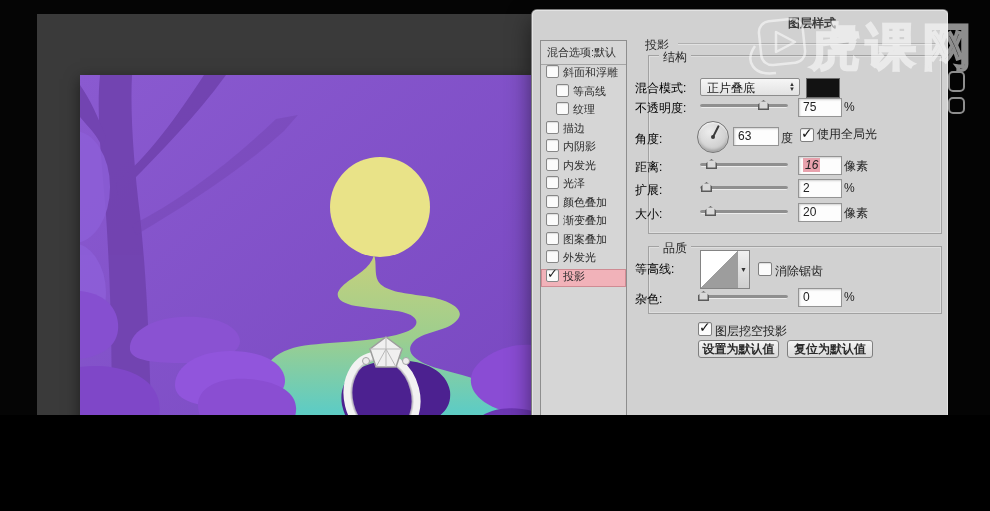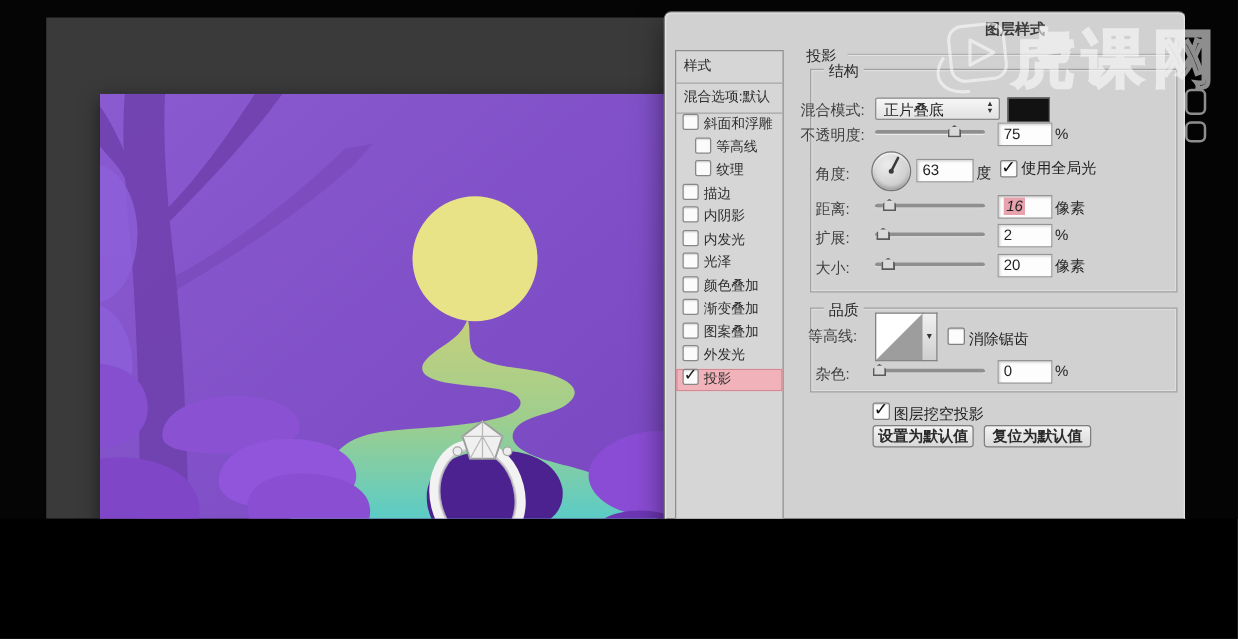--- a/index.html
+++ b/index.html
@@ -33,21 +33,21 @@
   .sp-item { height:18.5px; display:flex; gap:4px; padding-left:5px; box-sizing:border-box; }
   .sp-item.indented { padding-left:15px; }
   .sp-item.selected { background:#f1b2b9; box-shadow:inset 0 0 0 1px #cf8b93; }
   .sp-label { white-space:nowrap; color:#2e2e2e; }
 
   .cb { position:relative; flex:none; width:11px; height:11px; background:#fbfbfb;
         border:1px solid #878787; border-radius:2px; box-shadow:inset 0 1px 1px rgba(0,0,0,.12); }
   .cb.checked::after { content:"✓"; position:absolute; left:0px; top:-4px; font-size:13px; font-weight:bold; color:#1a1a1a; }
 
   
-  .flabel { position:absolute; width:62px; left:103px; text-align:center; color:#404040; white-space:nowrap; }
+  .flabel { position:absolute; width:62px; left:103px; text-align:left; color:#000000; white-space:nowrap; }
   .glabel { position:absolute; background:#d1d1d1; padding:0 4px; color:#252525; }
   .group { position:absolute; border:1px solid #a2a2a2; box-shadow:inset 0 0 0 1px #dedede; }
   .sec-title { position:absolute; left:113px; top:27px; color:#2c2c2c; }
   .sec-line { position:absolute; left:146px; top:33px; width:258px; height:1px; background:#b0b0b0; border-bottom:1px solid #e2e2e2; }
 
   .vbox { position:absolute; width:38px; height:17px; background:#fdfdfd; border:1px solid #949494;
           box-shadow:inset 1px 1px 2px rgba(0,0,0,.18); line-height:17px; padding-left:4px; box-sizing:content-box; }
   .vbox .hl { background:#e8a2ad; padding:0 2px; }
   .unit { position:absolute; left:312px; color:#252525; white-space:nowrap; }
 
@@ -161,21 +161,20 @@
 
   <div class="bottom-strip">
     <div class="strip-seam-a"></div>
     <div class="strip-seam-b"></div>
   </div>
 
   <div class="dialog">
     <div class="dlg-title">图层样式</div>
 
     <div class="styles-panel">
-      <div class="sp-header">样式</div>
       <div class="sp-blend">混合选项:默认</div>
       <div class="sp-item">
           <span class="cb"></span>
           <span class="sp-label">斜面和浮雕</span>
         </div>
       <div class="sp-item indented">
           <span class="cb"></span>
           <span class="sp-label">等高线</span>
         </div>
       <div class="sp-item indented">

